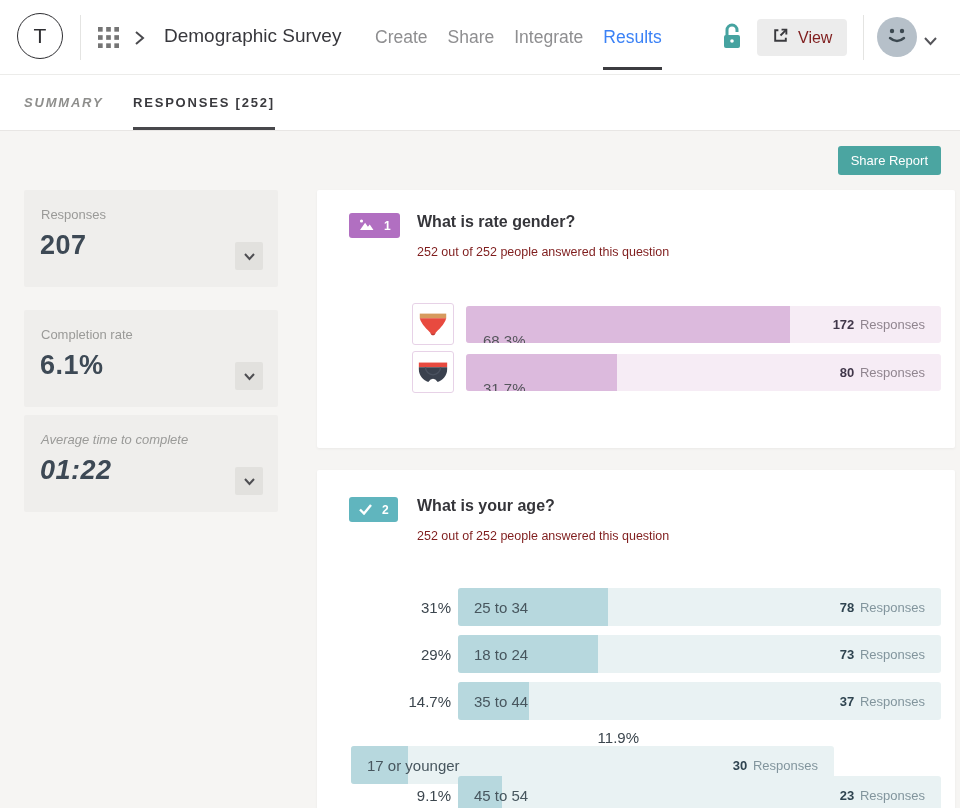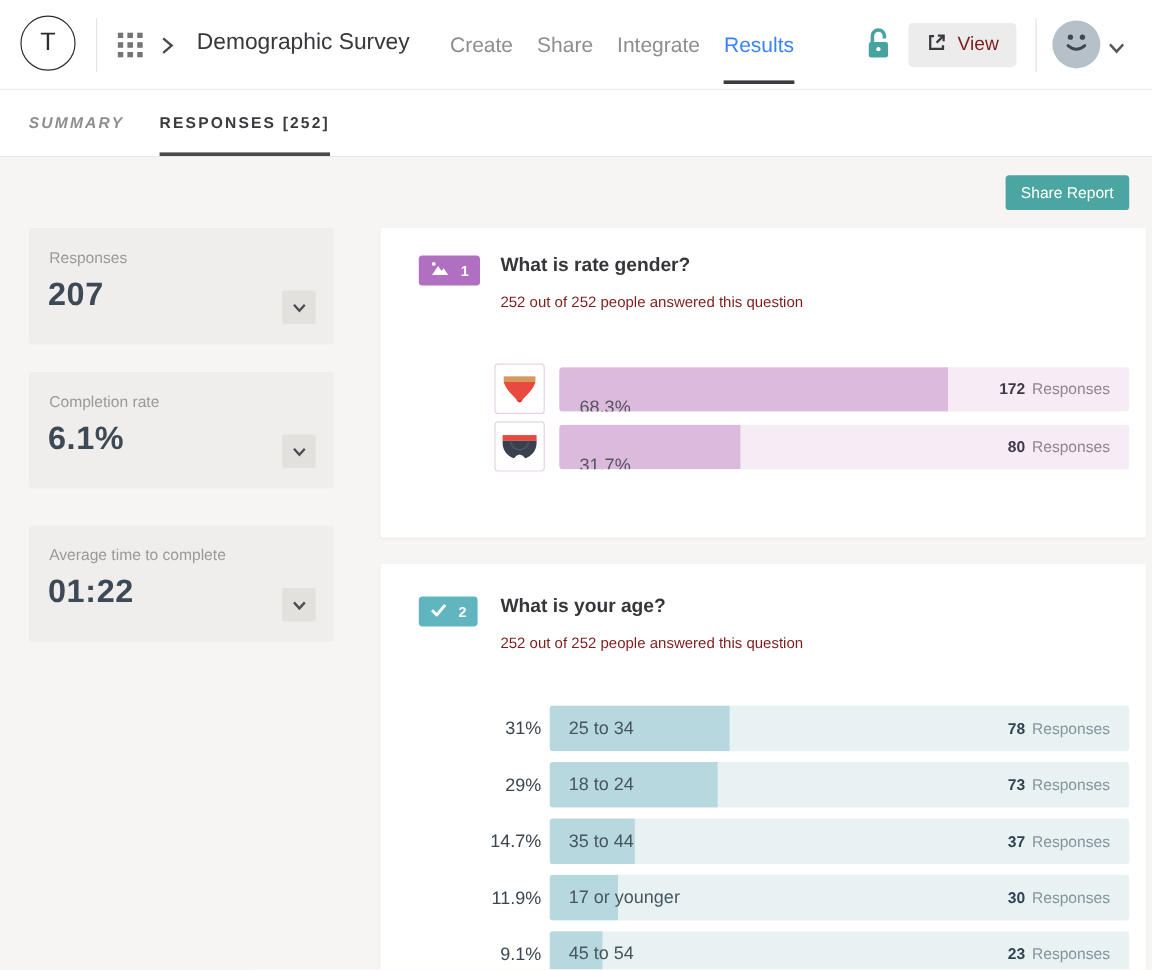--- a/index.html
+++ b/index.html
@@ -165,21 +165,21 @@
       </div>
       <div class="stat-card" style="top:179px;">
         <div class="stat-label">Completion rate</div>
         <div class="stat-value">6.1%</div>
         <button class="stat-drop">
           <span><svg width="13" height="9" viewBox="0 0 13 9">
                 <polyline points="2,2 6.5,7 11,2" fill="none" stroke="#4e4e52" stroke-width="2"></polyline>
               </svg></span>
         </button>
       </div>
-      <div class="stat-card" style="top:307px;">
+      <div class="stat-card" style="top:284px;font-style:italic;">
         <div class="stat-label">Average time to complete</div>
         <div class="stat-value">01:22</div>
         <button class="stat-drop">
           <span><svg width="13" height="9" viewBox="0 0 13 9">
                 <polyline points="2,2 6.5,7 11,2" fill="none" stroke="#4e4e52" stroke-width="2"></polyline>
               </svg></span>
         </button>
       </div>
     </aside>
 
@@ -259,21 +259,21 @@
 
       <div class="a-row" style="top:212px;">
         <span class="a-pct">14.7%</span>
         <div class="a-track">
           <div class="a-fill" style="width: 14.7%;"></div>
           <span class="a-label">35 to 44</span>
           <span class="resp"><b>37</b> <span>Responses</span></span>
         </div>
       </div>
 
-      <div class="a-row" style="top:259px;">
+      <div class="a-row" style="top:259px;flex-direction:column;">
         <span class="a-pct">11.9%</span>
         <div class="a-track">
           <div class="a-fill" style="width: 11.9%;"></div>
           <span class="a-label">17 or younger</span>
           <span class="resp"><b>30</b> <span>Responses</span></span>
         </div>
       </div>
 
       <div class="a-row" style="top:306px;">
         <span class="a-pct">9.1%</span>

